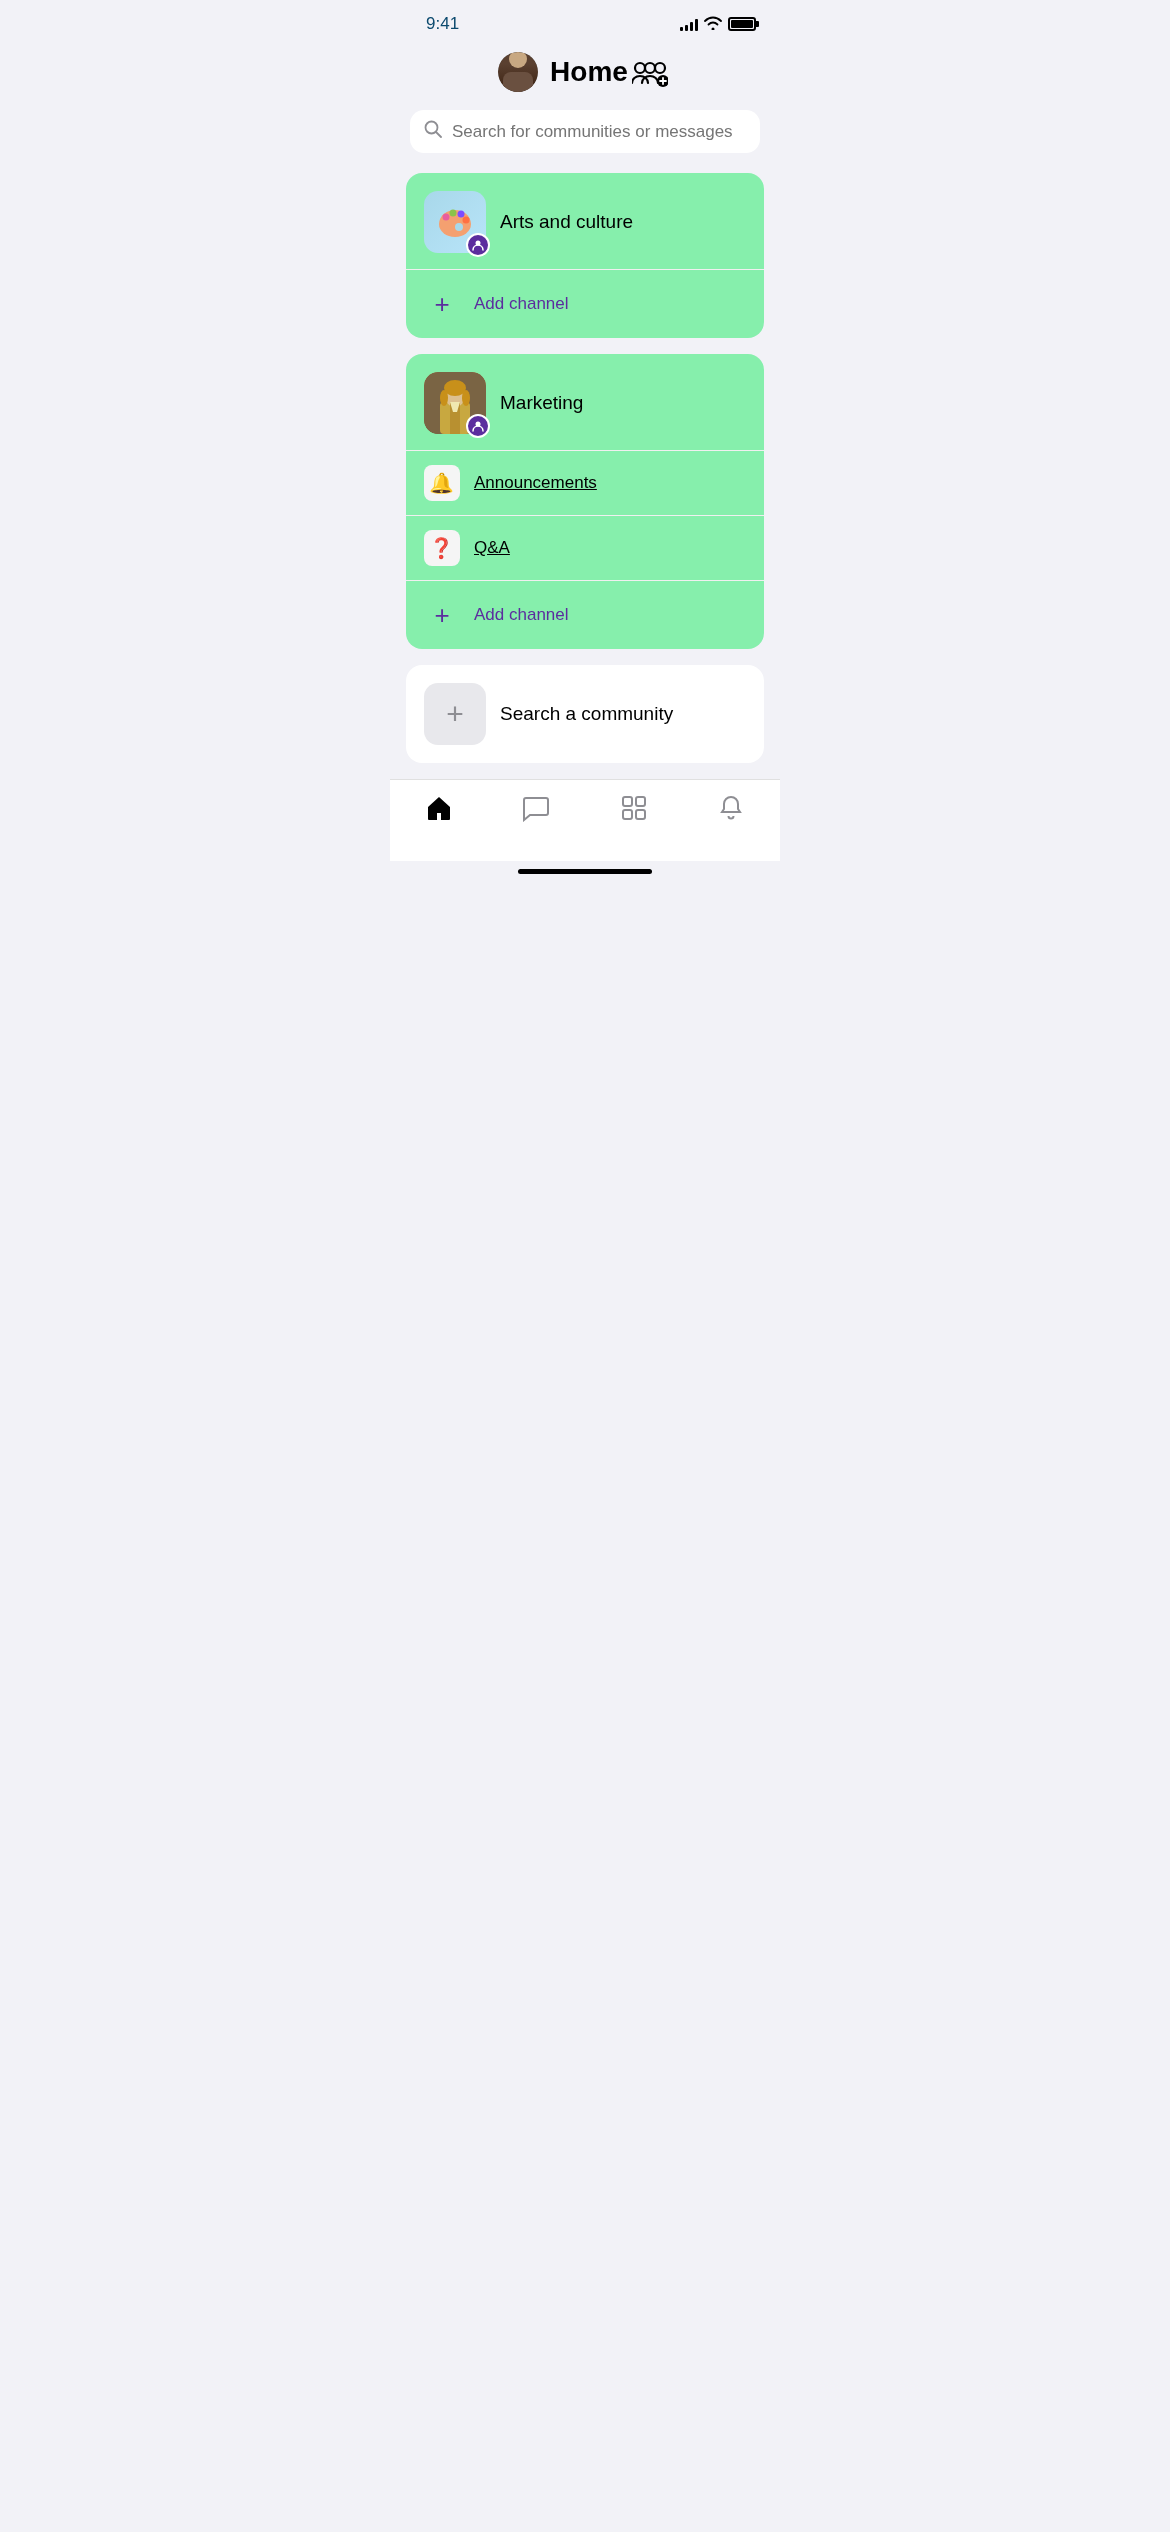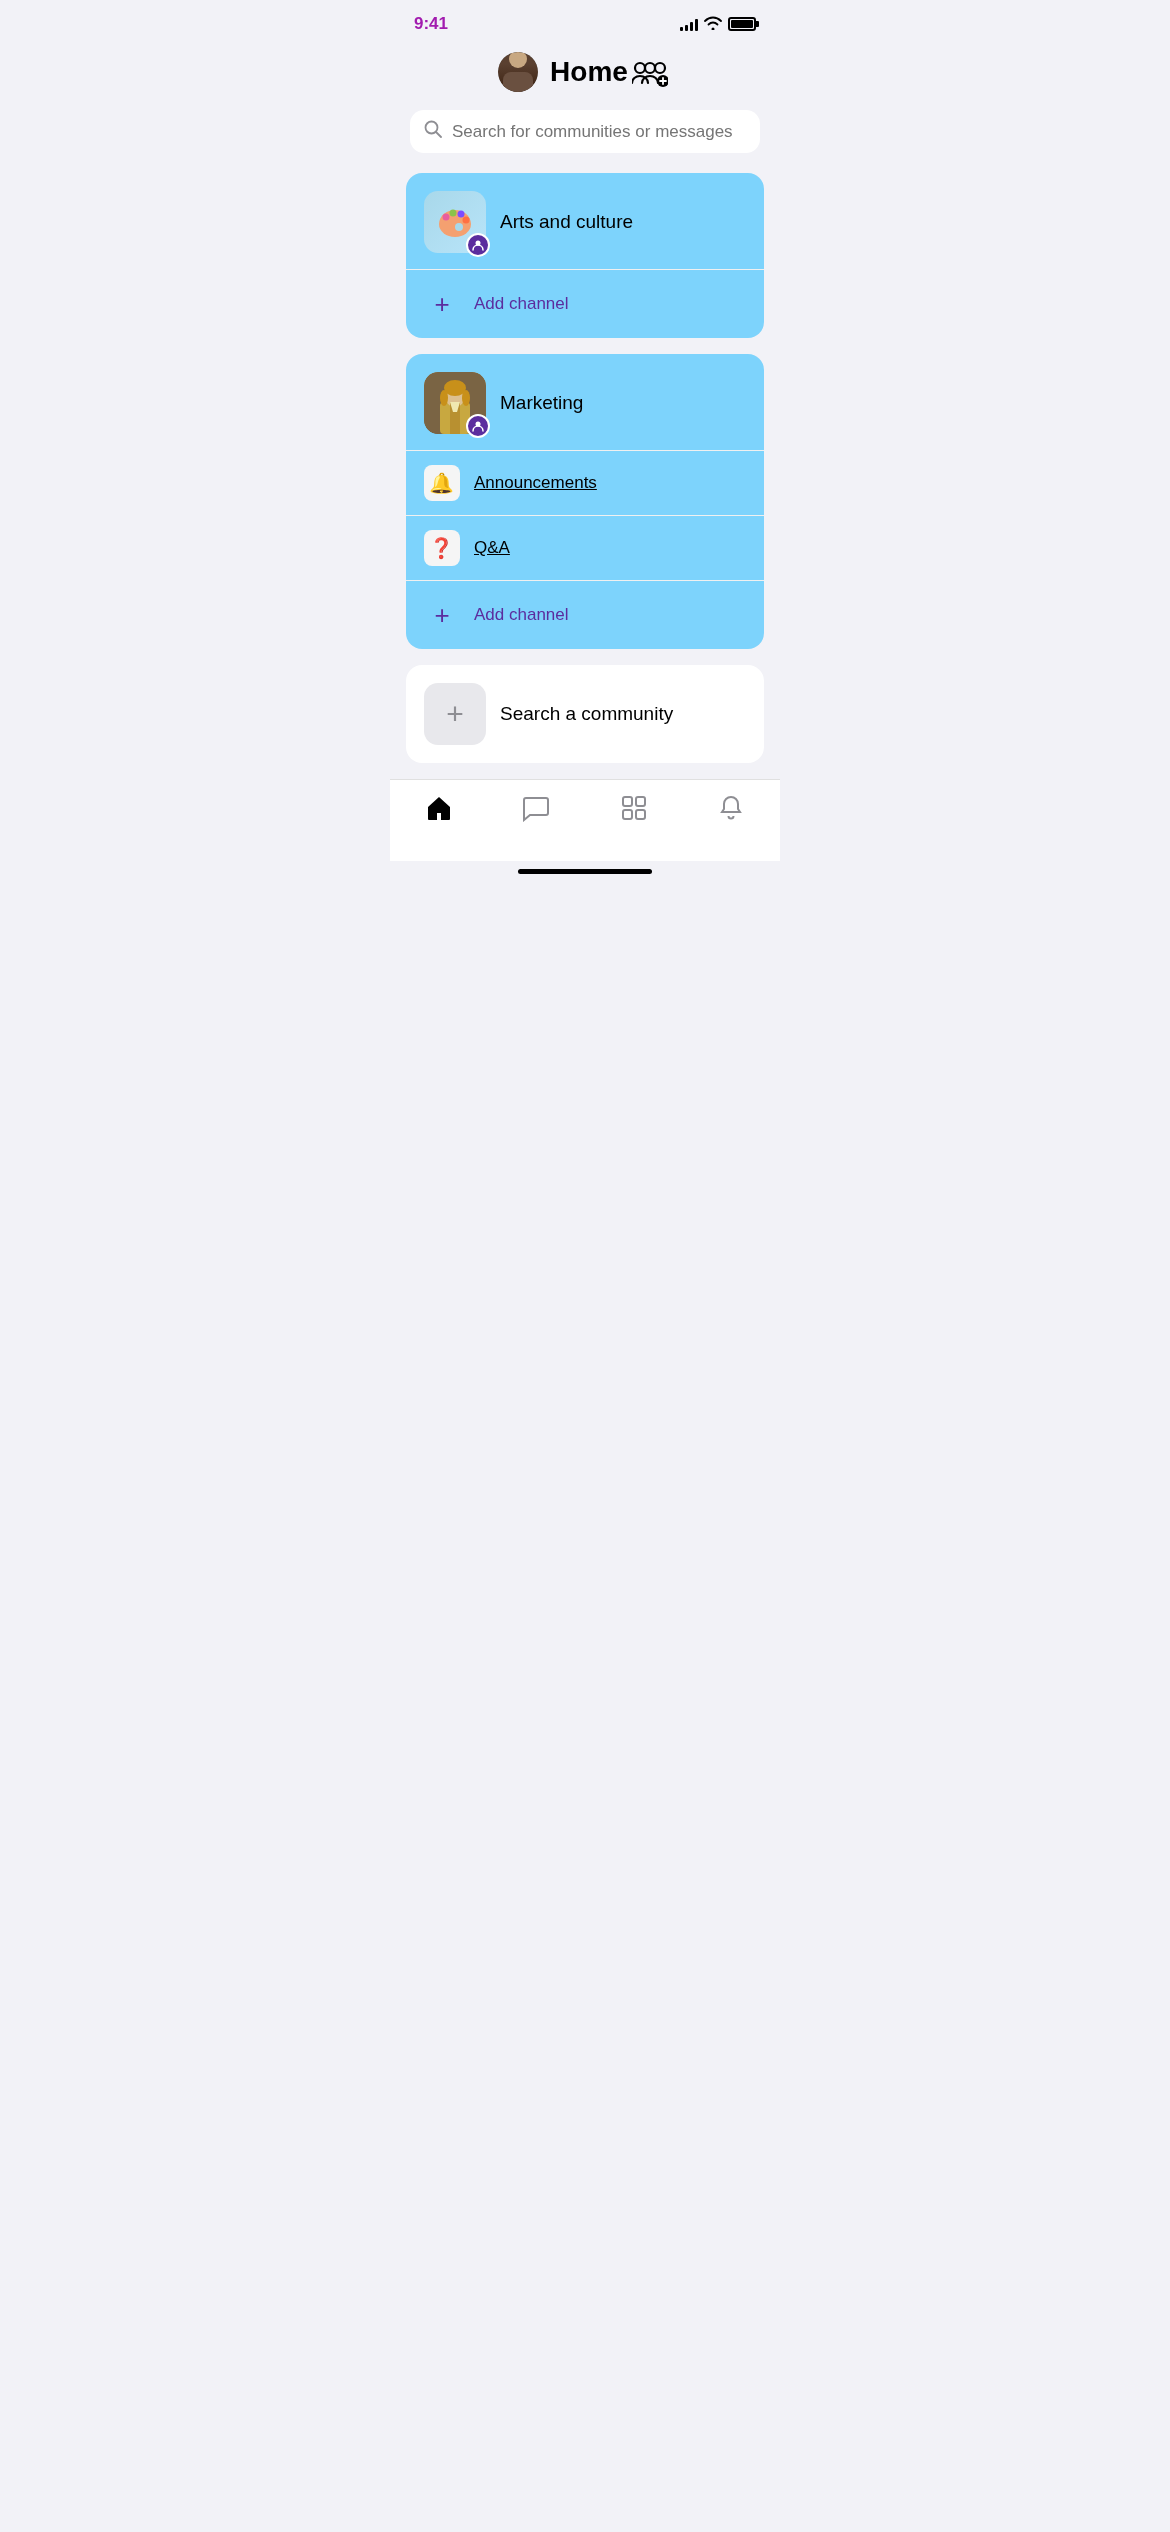--- a/index.html
+++ b/index.html
@@ -20,22 +20,23 @@
     .status-bar {
       display: flex;
       justify-content: space-between;
       align-items: center;
       padding: 14px 24px 8px;
       background: #f2f2f7;
     }
 
     .status-time {
       font-size: 17px;
-      font-weight: 700;
-      color: #a21caf;
+      font-weight: 400;
+      color: #0c4a6e;
+      margin-left: 12px;
     }
 
     .status-icons {
       display: flex;
       align-items: center;
       gap: 6px;
     }
 
     .signal-bars {
       display: flex;
@@ -159,21 +160,21 @@
     .main-content {
       flex: 1;
       padding: 0 16px;
       display: flex;
       flex-direction: column;
       gap: 16px;
     }
 
     
     .community-card {
-      background: #7dd3fc;
+      background: #86efac;
       border-radius: 16px;
       overflow: hidden;
     }
 
     .community-header {
       display: flex;
       align-items: center;
       padding: 18px 18px 16px;
       gap: 14px;
       border-bottom: 1px solid #f0f0f0;

